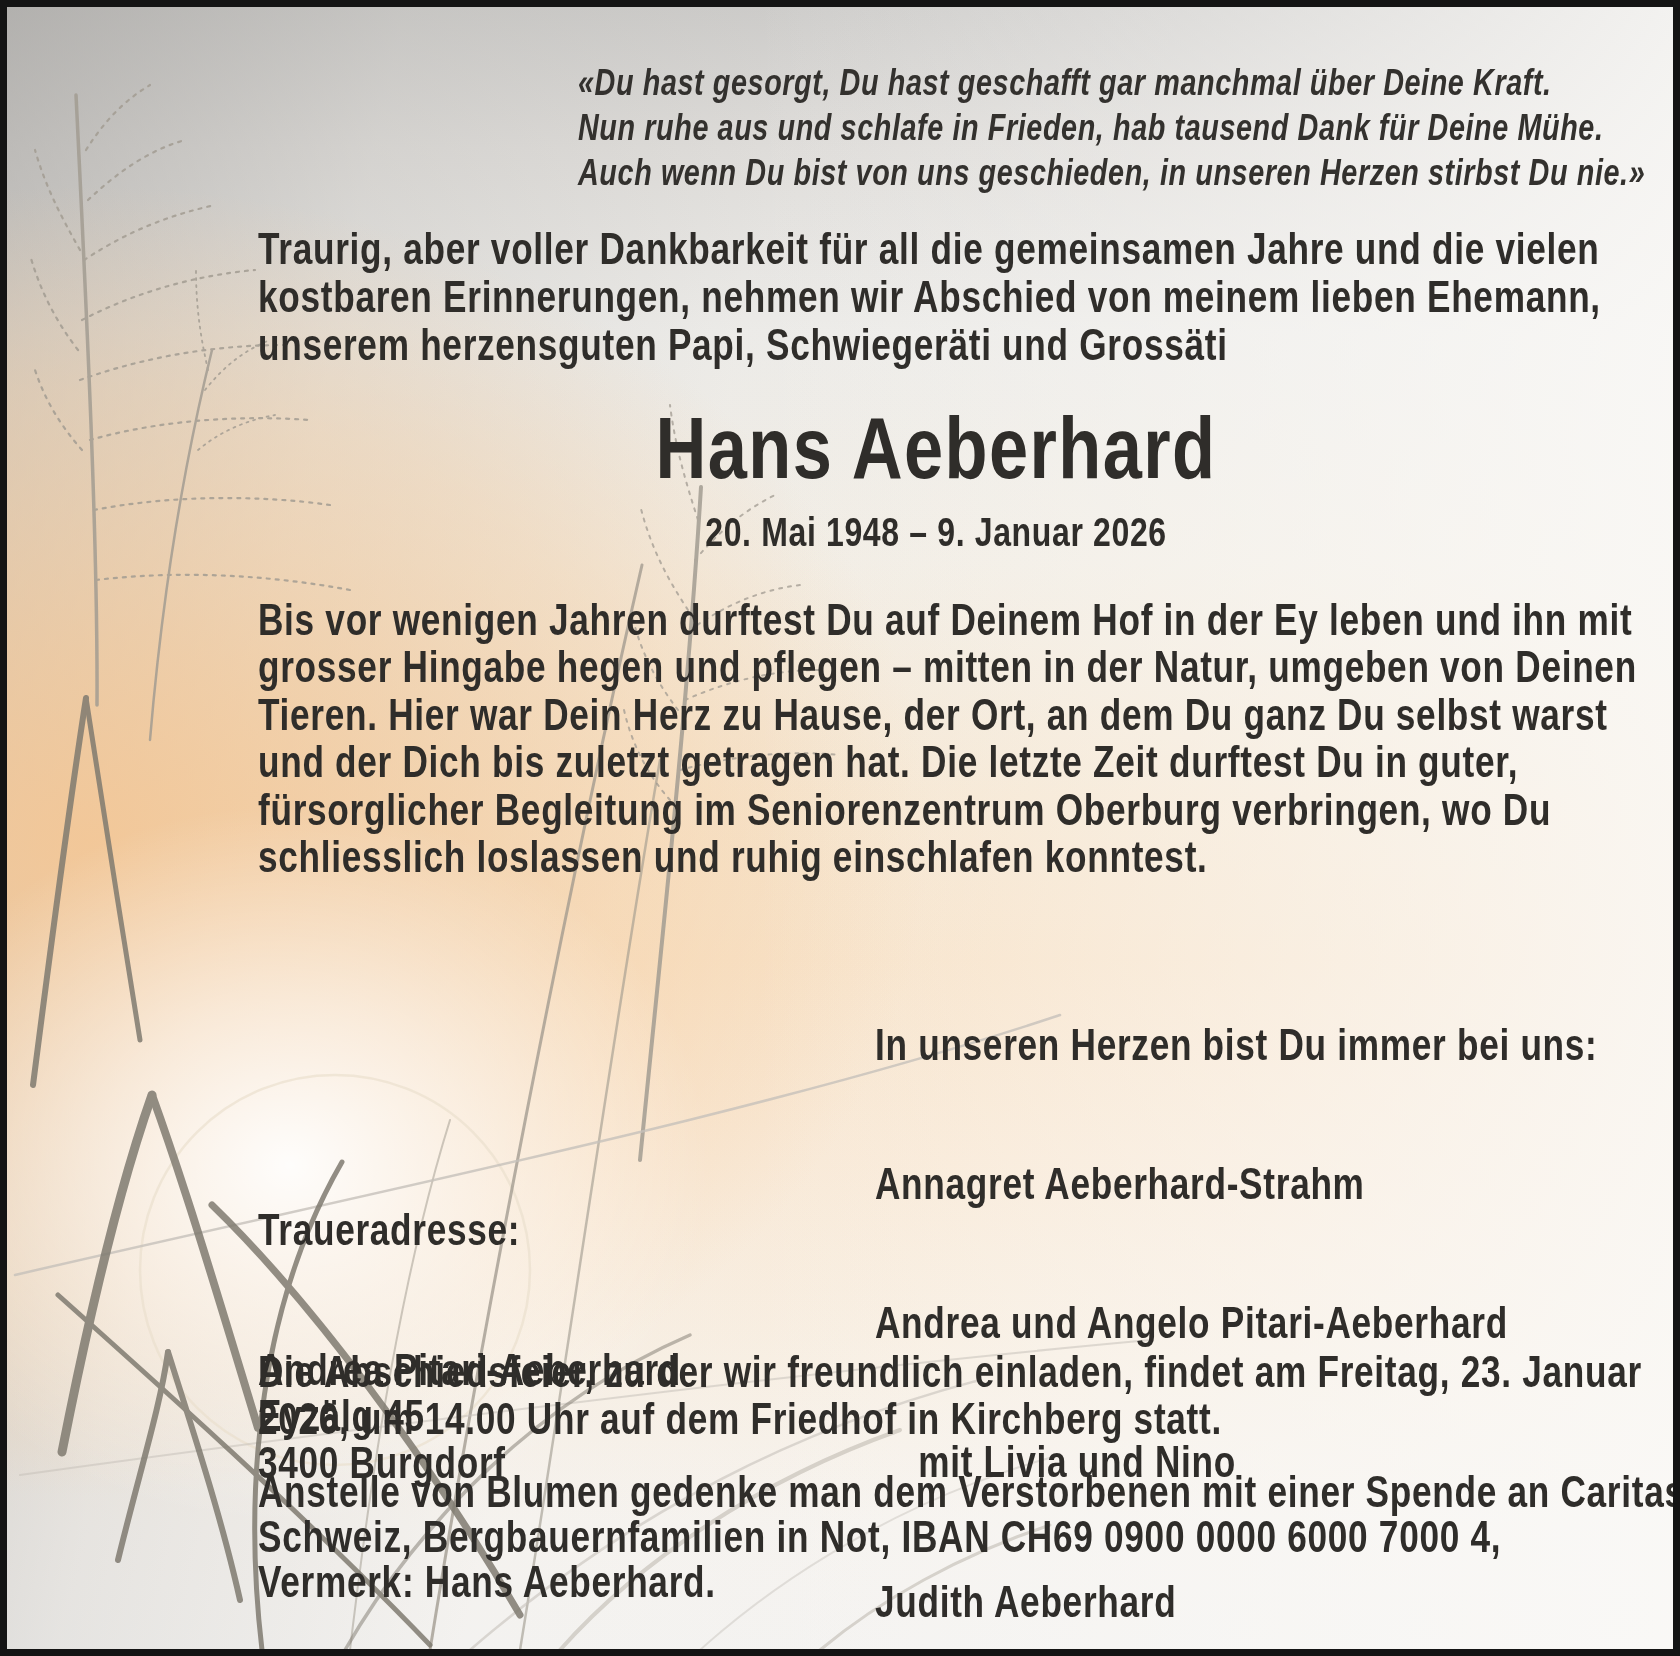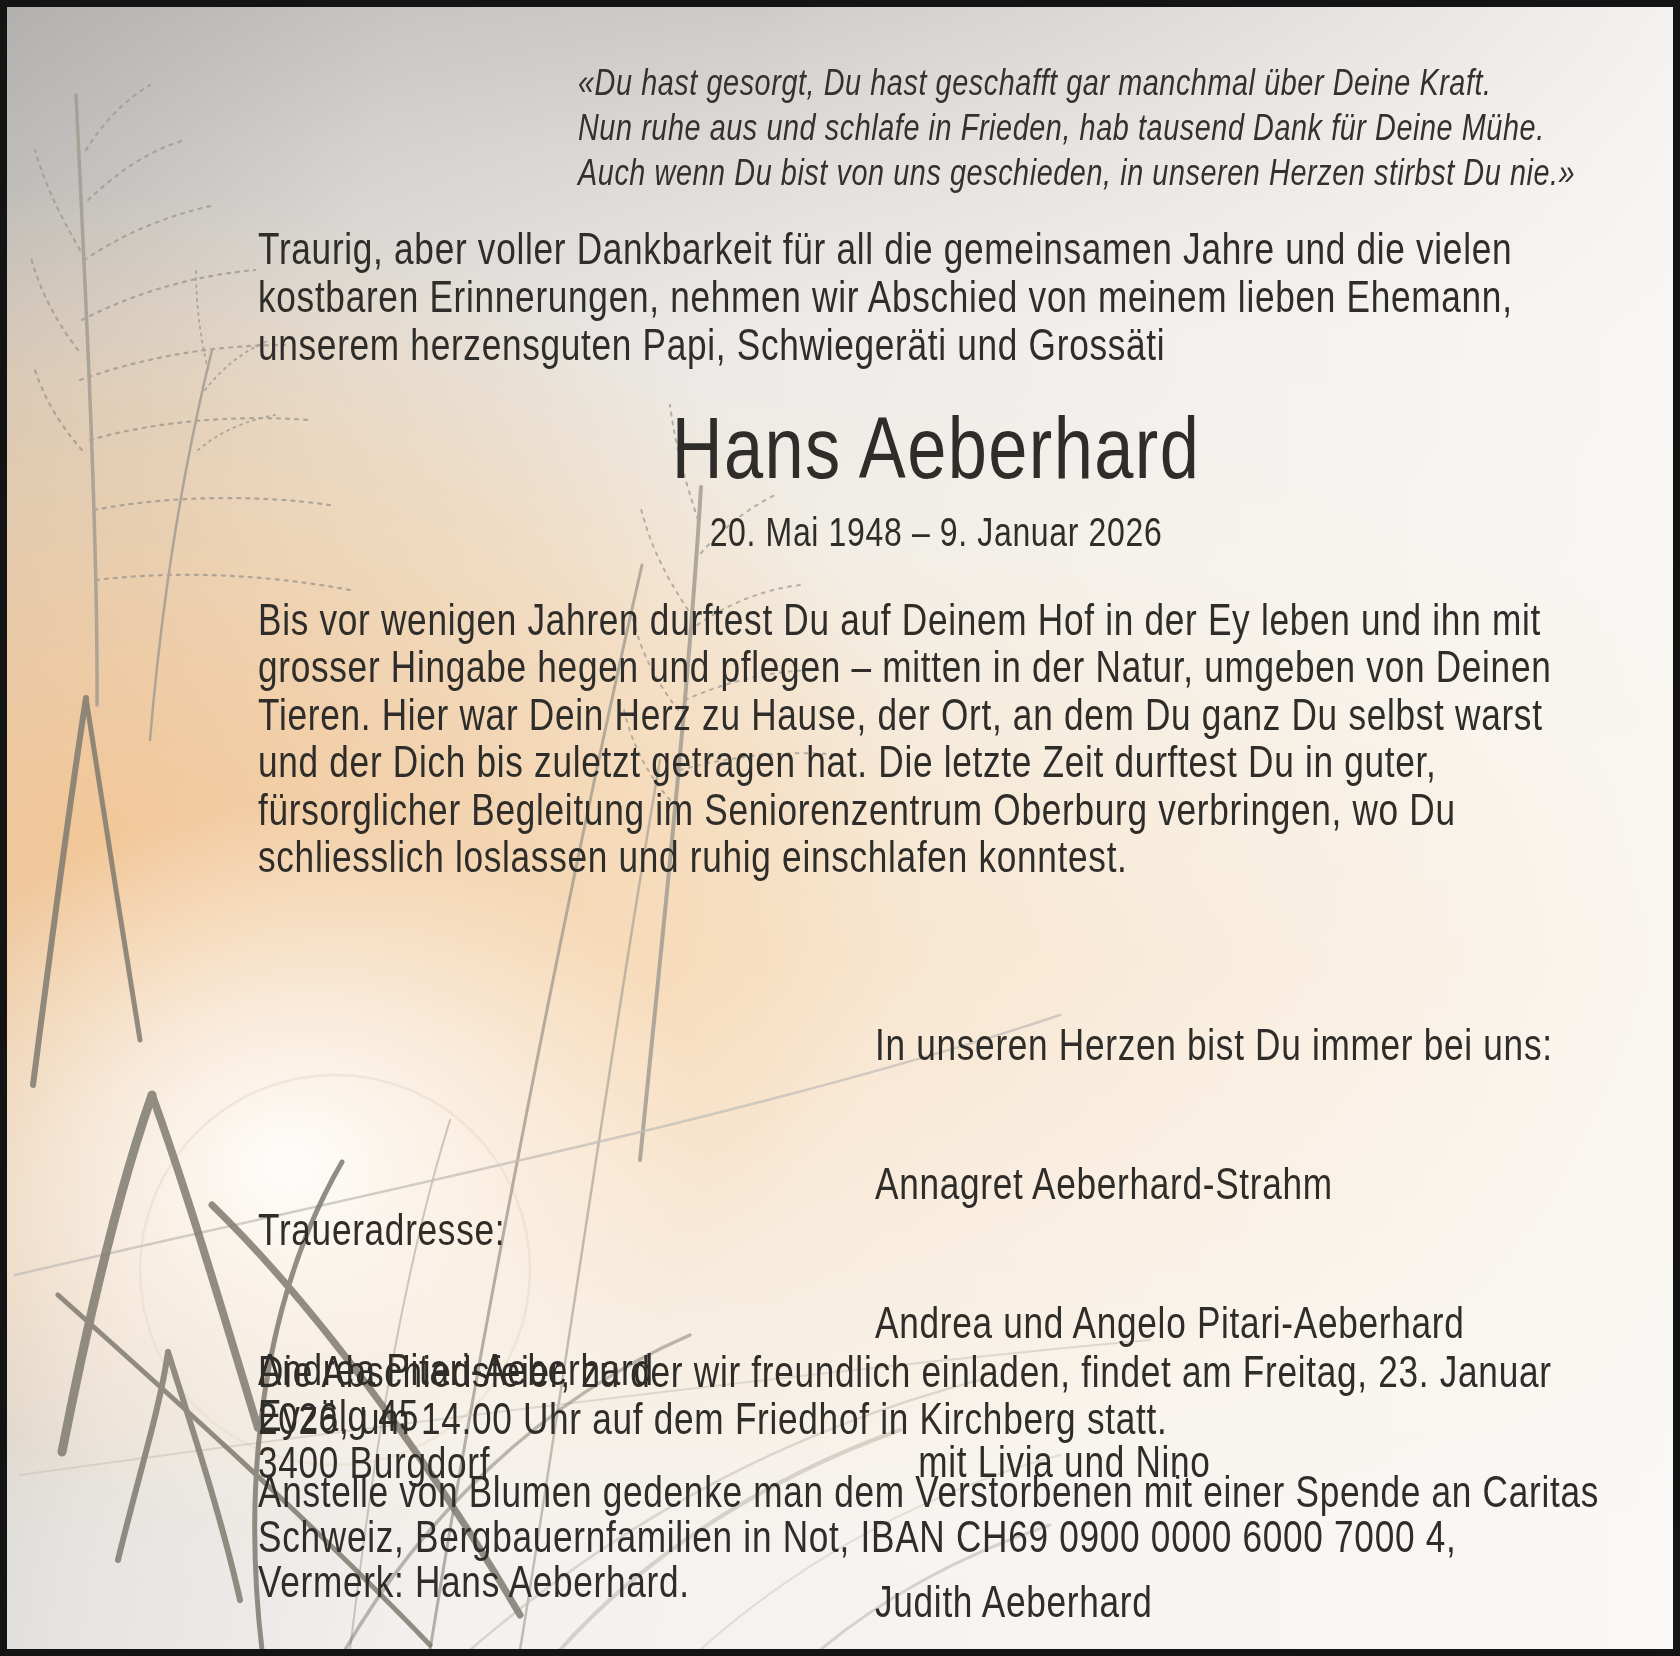--- a/index.html
+++ b/index.html
@@ -8,20 +8,21 @@
     width:1680px;height:1656px;
     overflow:hidden;
     font-family:"Liberation Sans",sans-serif;
     color:#2f2d2a;
     background:
       radial-gradient(420px 360px at 290px 1165px, rgba(255,255,255,0.95), rgba(255,255,255,0.55) 45%, rgba(255,255,255,0) 100%),
       linear-gradient(to left, rgba(250,249,247,0.85) 0%, rgba(250,249,247,0.4) 30%, rgba(250,249,247,0) 55%),
       radial-gradient(1050px 820px at 90px 840px, rgba(246,198,146,0.85), rgba(247,206,160,0.4) 55%, rgba(247,210,168,0) 80%),
       linear-gradient(102deg, rgba(158,156,153,0.55) 0%, rgba(190,188,184,0.28) 20%, rgba(235,233,230,0.1) 40%, rgba(255,255,255,0) 60%),
       linear-gradient(180deg, #c9c8c6 0%, #dddbd8 9%, #ecebe8 20%, #f2ede4 34%, #f6e6d0 48%, #f8e3c9 58%, #f9e9d6 70%, #f8efe3 82%, #f6f3ef 92%, #f4f3f1 100%);
+    font-weight: bold;
   }
   .grass{position:absolute;left:0;top:0;width:1680px;height:1656px;pointer-events:none;}
   .frame{position:absolute;inset:0;border:7px solid #141414;pointer-events:none;}
   .tb{position:absolute;white-space:pre;letter-spacing:0.02em;}
   .squeeze{transform:scaleX(0.8);transform-origin:0 0;}
   .squeeze-center{transform:scaleX(0.8);transform-origin:50% 0;}
   .quote{left:578px;top:60px;font-size:36px;line-height:45px;font-style:italic;color:#33312e;}
   .intro{left:258px;top:225px;font-size:44px;line-height:48px;}
   .name{left:258px;top:398px;width:1356px;text-align:center;font-size:88px;line-height:100px;}
   .dates{left:258px;top:508px;width:1356px;text-align:center;font-size:40px;line-height:48px;}

